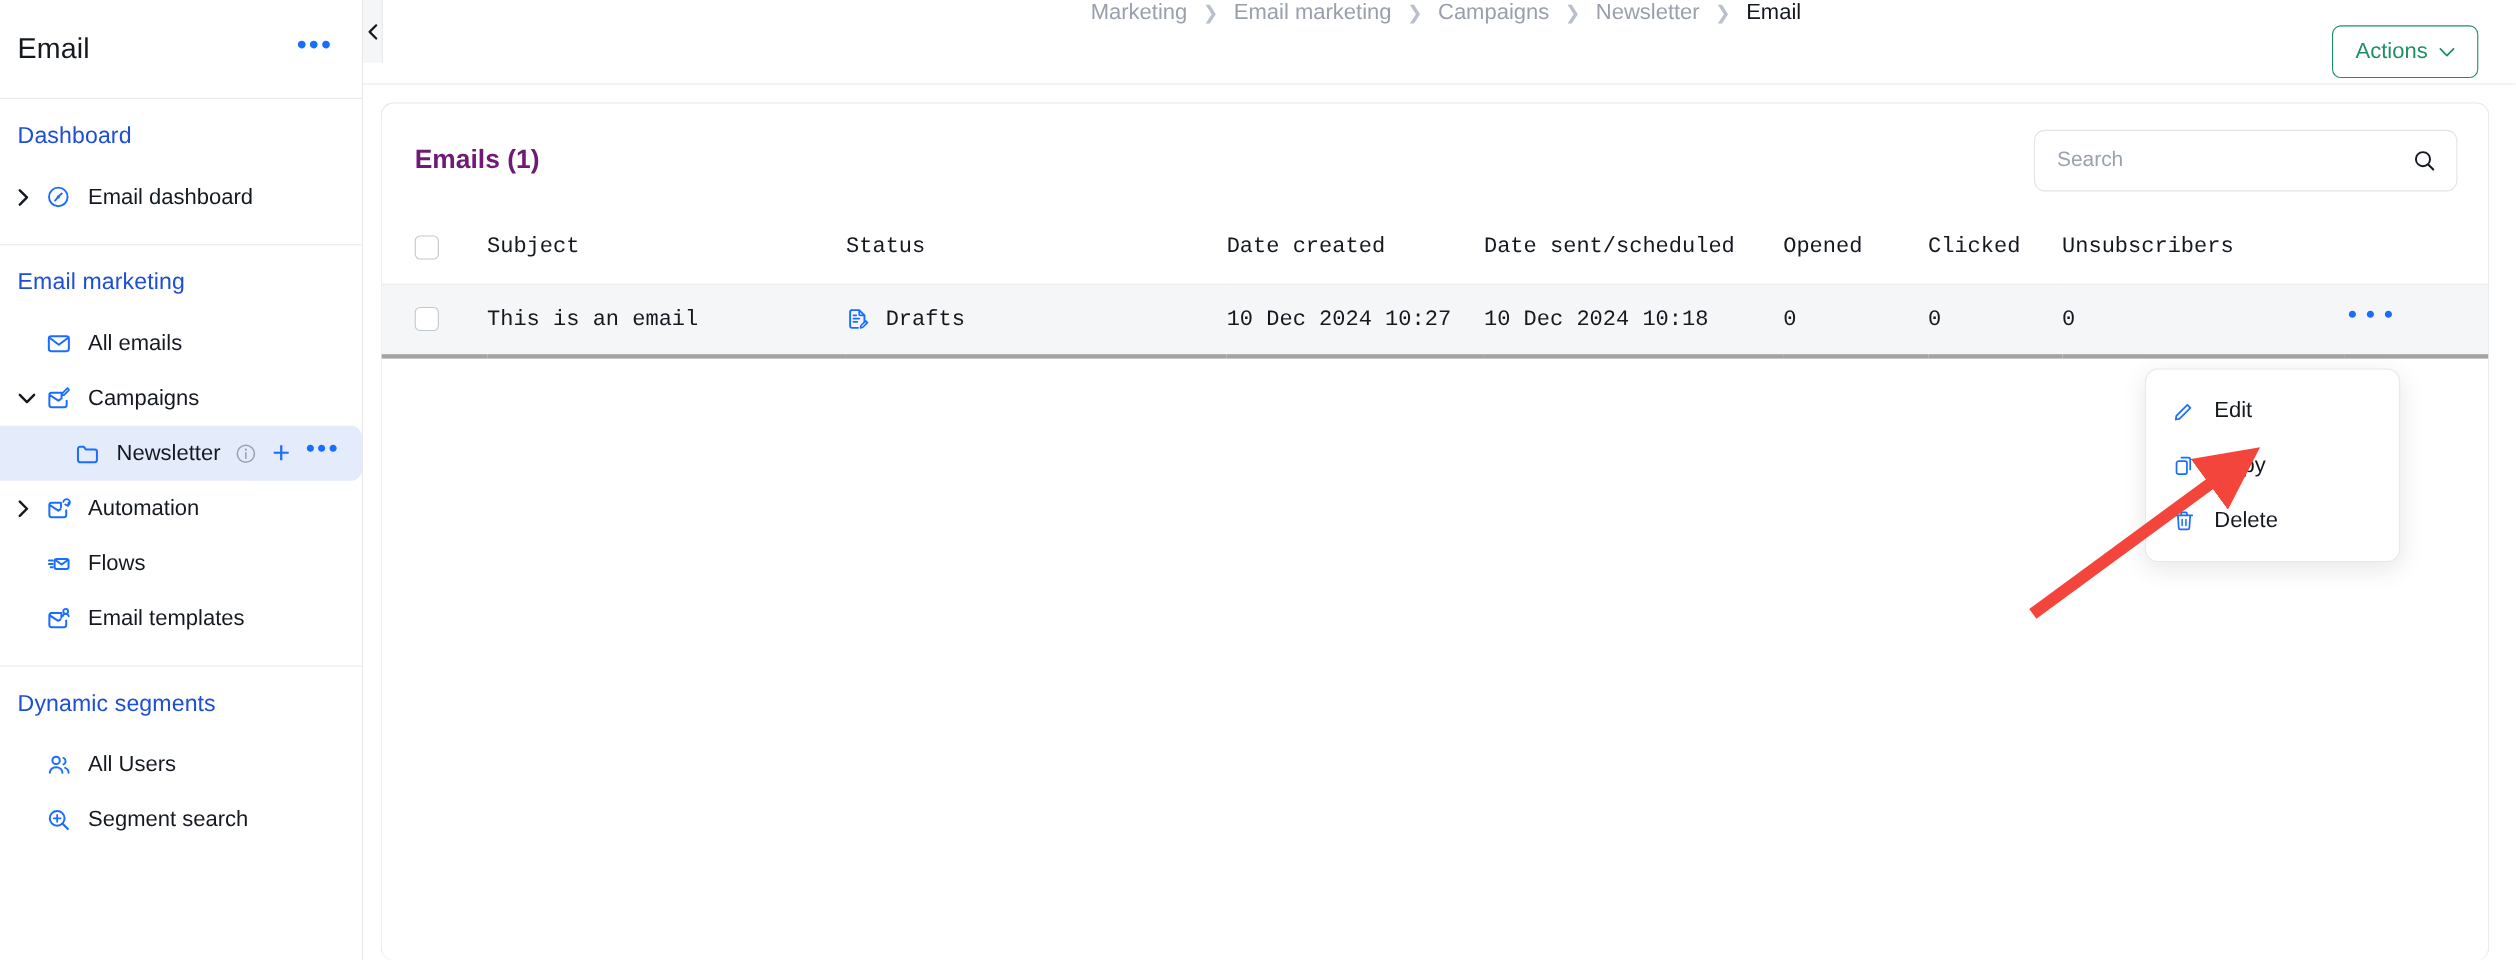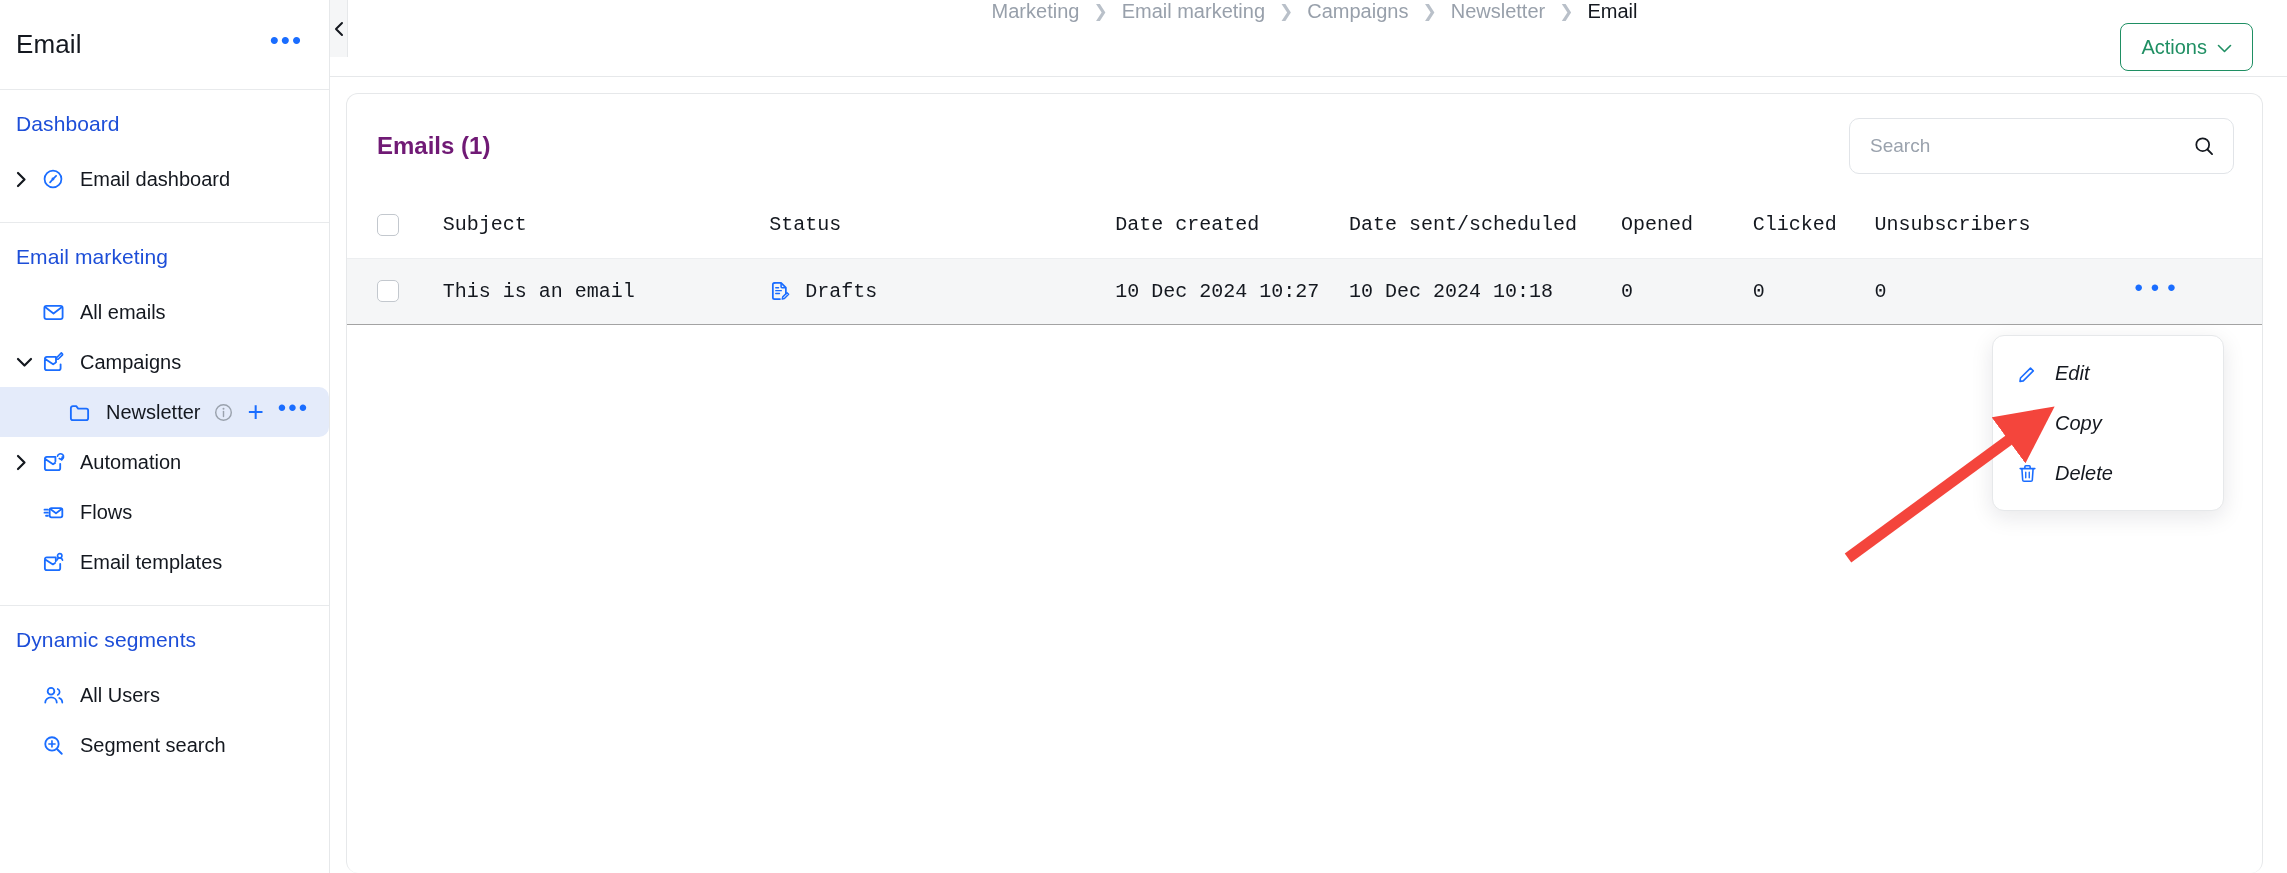--- a/index.html
+++ b/index.html
@@ -115,33 +115,33 @@
   .c-ds    { width: 250px; }
   .c-op    { width: 121px; }
   .c-cl    { width: 112px; }
   .c-un    { width: 236px; }
   .c-act   { width: 120px; }
 
   .chkbox {
     width: 22px; height: 22px; border: 1px solid #c3c8ce; border-radius: 5px;
     background: #fff; display: block; cursor: pointer;
   }
-  tbody tr.row { background: #f5f6f7; border-bottom: 1px solid #a3a3a3; }
+  tbody tr.row { background: #f5f6f7; border-bottom: 4px solid #a3a3a3; }
   .status-cell { display: flex; align-items: center; gap: 14px; }
   .status-ico { color: #1a6dff; display: flex; }
   .row-dots {
     color: #1a6dff; font-size: 24px; line-height: 8px; letter-spacing: 2px;
     cursor: pointer; user-select: none; padding-bottom: 9px; display:inline-block;
   }
 
   
   .ctx-menu {
-    position: absolute; left: 1992px; top: 335px; width: 232px;
+    position: absolute; left: 1950px; top: 335px; width: 232px;
     background: #fff; border: 1px solid #e6e8ea; border-radius: 12px;
-    box-shadow: 0 6px 22px rgba(16,24,40,.10); padding: 12px 10px; z-index: 40; font-style: italic;
+    box-shadow: 0 6px 22px rgba(16,24,40,.10); padding: 12px 10px; z-index: 40;
   }
   .ctx-item {
     display: flex; align-items: center; gap: 16px; height: 50px;
     padding: 0 12px; border-radius: 9px; font-size: 20px; color: #14181f;
     cursor: pointer;
   }
   .ctx-item .ci { color: #1a6dff; display: flex; width: 24px; justify-content: center; }
   .ctx-item.hl { background: #e9ecef; }
 
   

